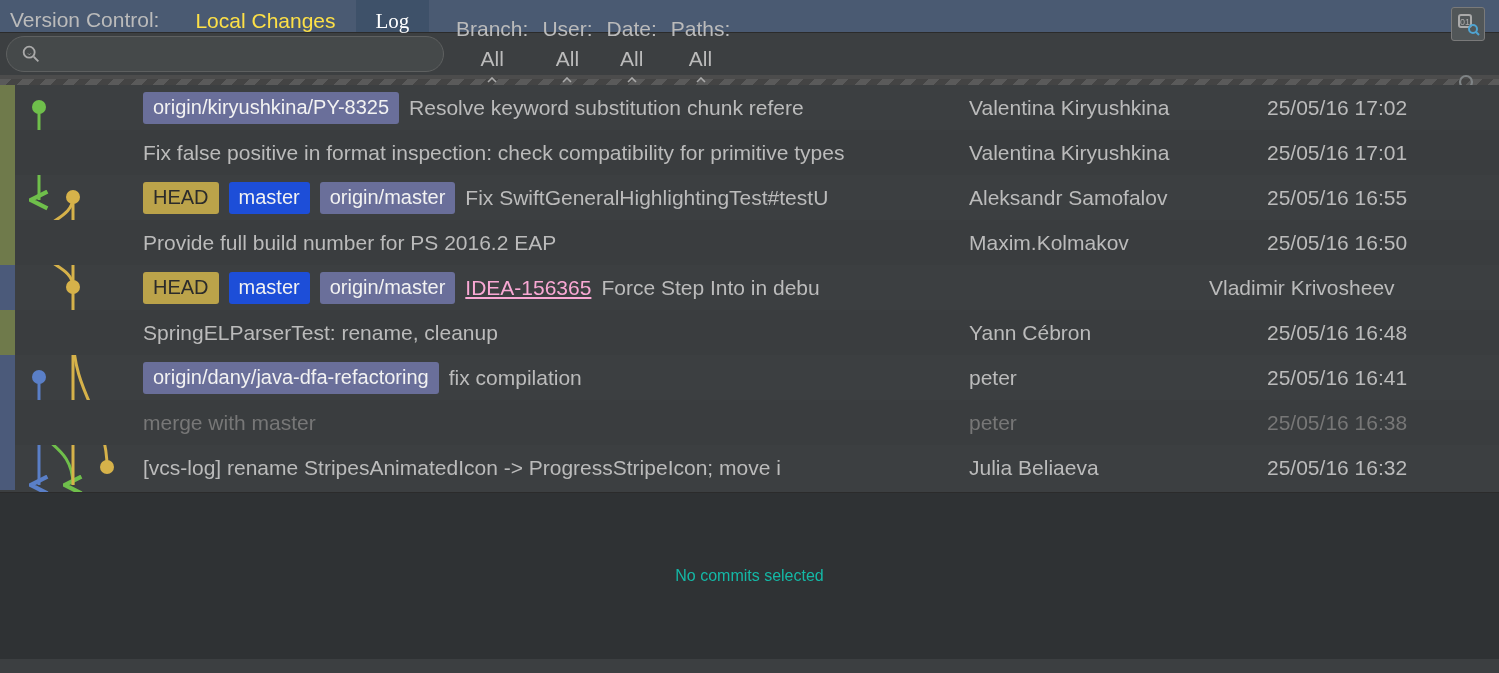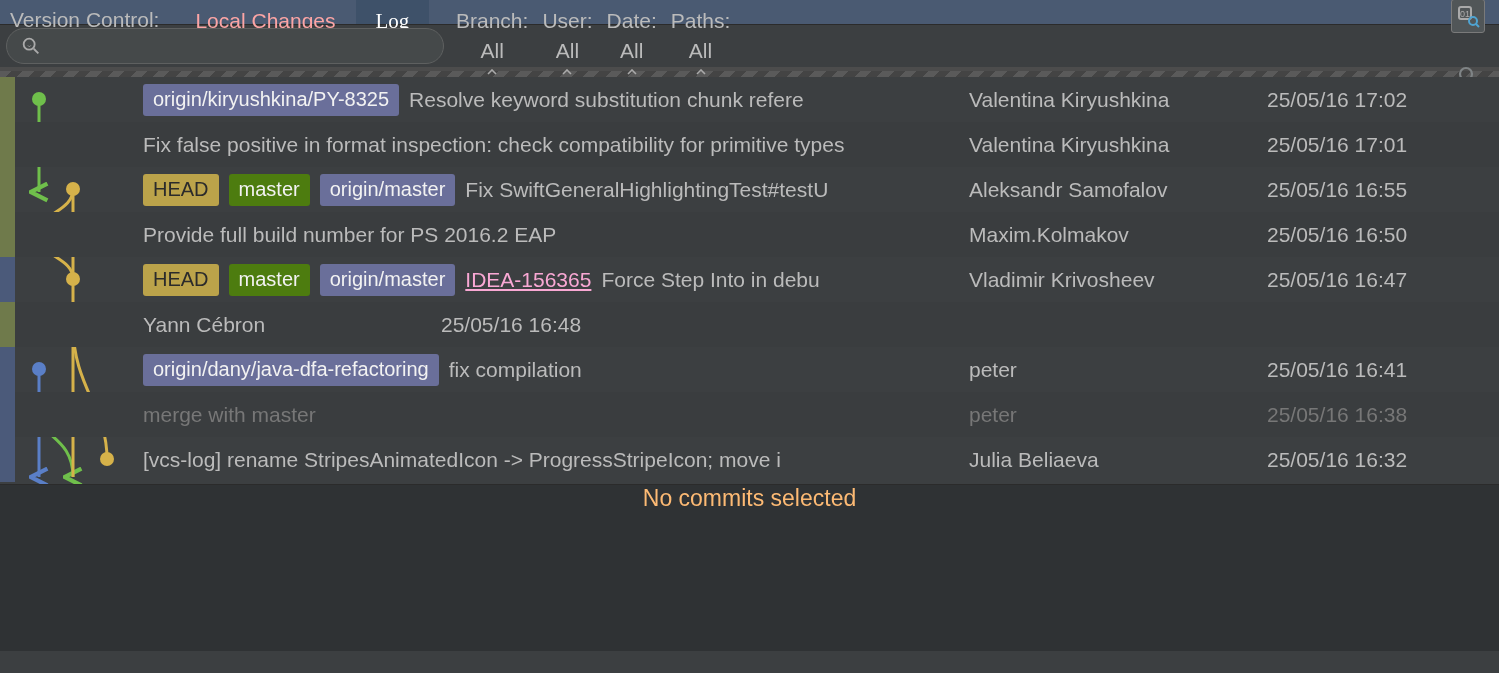--- a/index.html
+++ b/index.html
@@ -1,20 +1,20 @@
 <!DOCTYPE html>
 <html><head>
 <meta charset="utf-8">
 <style>
 * { margin:0; padding:0; box-sizing:border-box; }
 html,body { width:1499px; height:673px; font-family:"Segoe UI","Helvetica Neue",Arial,sans-serif; font-size:20px; background:#3c3f41; color:#bbbbbb; overflow:hidden; }
 
-.tabbar { height:25px; background:#4a5a72; display:flex; align-items:stretch; border-bottom:1px solid #2b2b2b; }
+.tabbar { height:33px; background:#4a5a72; display:flex; align-items:stretch; border-bottom:1px solid #2b2b2b; }
 .tabbar .title { padding:8px 16px 0 10px; color:#bbbbbb; font-size:21px; }
-.tab { padding:9px 20px 0 20px; cursor:pointer; color:#fca5a5; font-size:21px; }
+.tab { padding:9px 20px 0 20px; cursor:pointer; color:#fde047; font-size:21px; }
 .tab.selected { background:#3e5169; border-top:3px solid #3e5169; padding-top:6px; color:#ffffff;font-family:Liberation Serif, serif; }
 
 
 .toolbar { height:46px; background:#3c3f41; display:flex; align-items:center; padding:4px 6px; gap:12px; border-bottom:4px solid #4c4c4c; }
 .search-wrap { position:relative; }
 .search { width:438px; height:36px; border-radius:18px; background:#45494a; border:1px solid #5e6060; padding:0 14px 0 46px; color:#bbb; font-size:18px; outline:none; }
 .search-icon { position:absolute; left:14px; top:7px; width:22px; height:22px; }
 .filters { display:flex; align-items:center; gap:14px; font-size:21px; color:#bbbbbb; }
 .filter { display:flex; align-items:center; gap:6px; cursor:pointer; white-space:nowrap;flex-direction:column; }
 .tool-icons { display:flex; align-items:flex-end; gap:26px; padding-right:8px;flex-direction:column; }
@@ -32,27 +32,27 @@
 .rootcell { flex:1; }
 .graph-col { width:128px; flex:none; height:100%; }
 .msg { flex:1 1 auto; min-width:0; display:flex; align-items:center; gap:10px; overflow:hidden; white-space:nowrap; }
 .msg-text { overflow:hidden; text-overflow:clip; }
 .author { width:290px; flex:none; white-space:nowrap; overflow:hidden; }
 .date { width:240px; flex:none; text-align:left; padding-left:8px; color:#bbbbbb; }
 .row.dim .msg-text, .row.dim .author, .row.dim .date { color:#777; }
 
 .tag { display:inline-flex; align-items:center; height:32px; padding:0 10px; border-radius:3px; font-size:20px; color:#f2f2f2; }
 .tag.head { background:#bba34a; color:#2b2b2b; font-weight:500; }
-.tag.local { background:#4d7c0f; }
+.tag.local { background:#1d4ed8; }
 .tag.remote { background:#6a6f9a; }
 .link { color:#f9a8d4; text-decoration:underline; }
 
 .graph-svg { position:absolute; left:15px; top:0; width:128px; height:407px; pointer-events:none; }
 
-.details { height:167px; background:#2f3234; display:flex; align-items:flex-start; justify-content:center; color:#fdba74; font-size:23px; border-top:1px solid #2b2b2b; }
+.details { height:167px; background:#2f3234; display:flex; align-items:center; justify-content:center; color:#14b8a6; font-size:16px; border-top:1px solid #2b2b2b; }
 
 .spin-icon{width:14px;height:14px;}
 </style>
 </head>
 <body>
 
 <div class="tabbar">
   <div class="title">Version Control:</div>
   <div class="tab">Local Changes</div>
   <div class="tab selected">Log</div>
@@ -256,27 +256,29 @@
       </div>
       <div class="graph-col"></div>
       <div class="msg">
         <span class="tag head">HEAD</span>
         <span class="tag local">master</span>
         <span class="tag remote">origin/master</span>
         <span class="link">IDEA-156365</span>
         <span class="msg-text">Force Step Into in debu</span>
       </div>
       <div class="author">Vladimir Krivosheev</div>
-      <div class="date">25/05/16 16:47</div>
     </div>
     <div class="row alt">
       <div class="roots">
         <div class="rootcell" style="background: rgb(111, 122, 75);"></div>
       </div>
       <div class="graph-col"></div>
+      <div class="msg">
+        <span class="msg-text">SpringELParserTest: rename, cleanup</span>
+      </div>
       <div class="author">Yann Cébron</div>
       <div class="date">25/05/16 16:48</div>
     </div>
     <div class="row">
       <div class="roots">
         <div class="rootcell" style="background: rgb(75, 90, 122);"></div>
       </div>
       <div class="graph-col"></div>
       <div class="msg">
         <span class="tag remote">origin/dany/java-dfa-refactoring</span>

